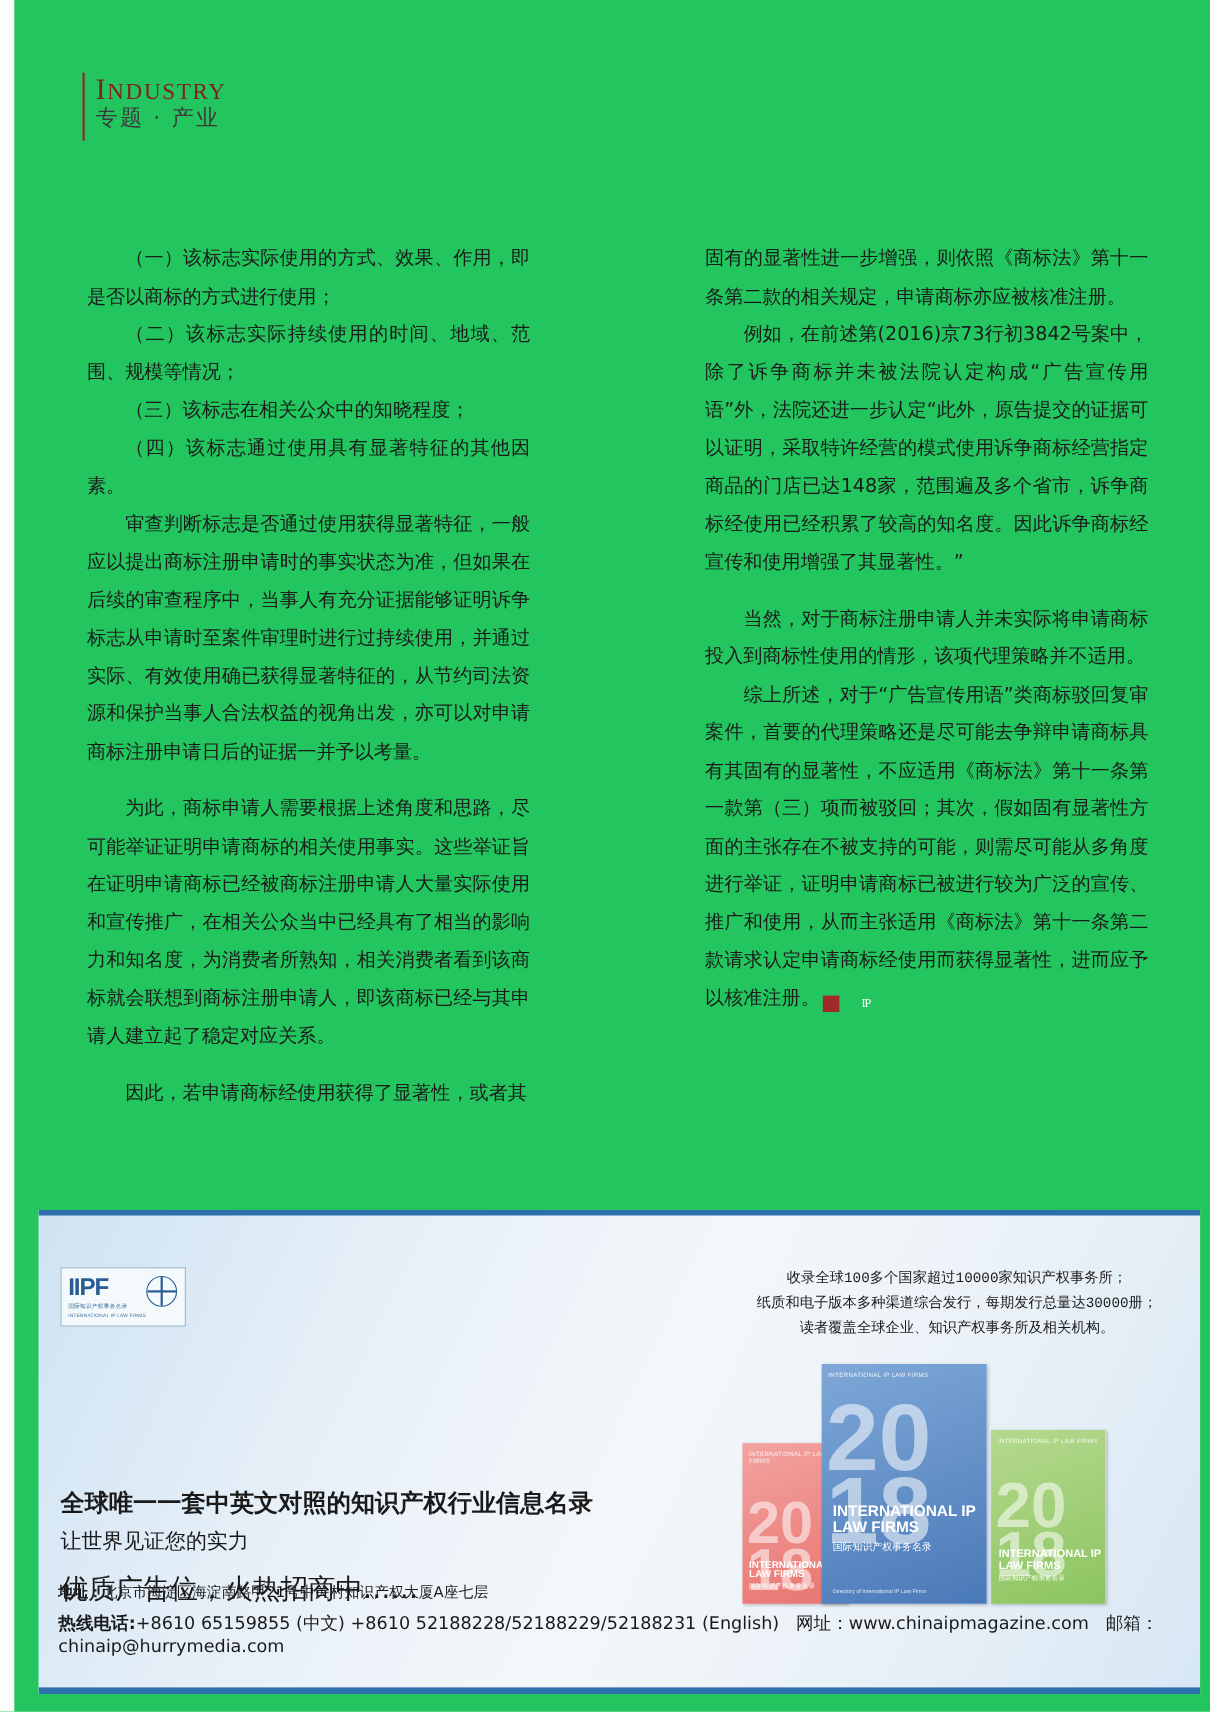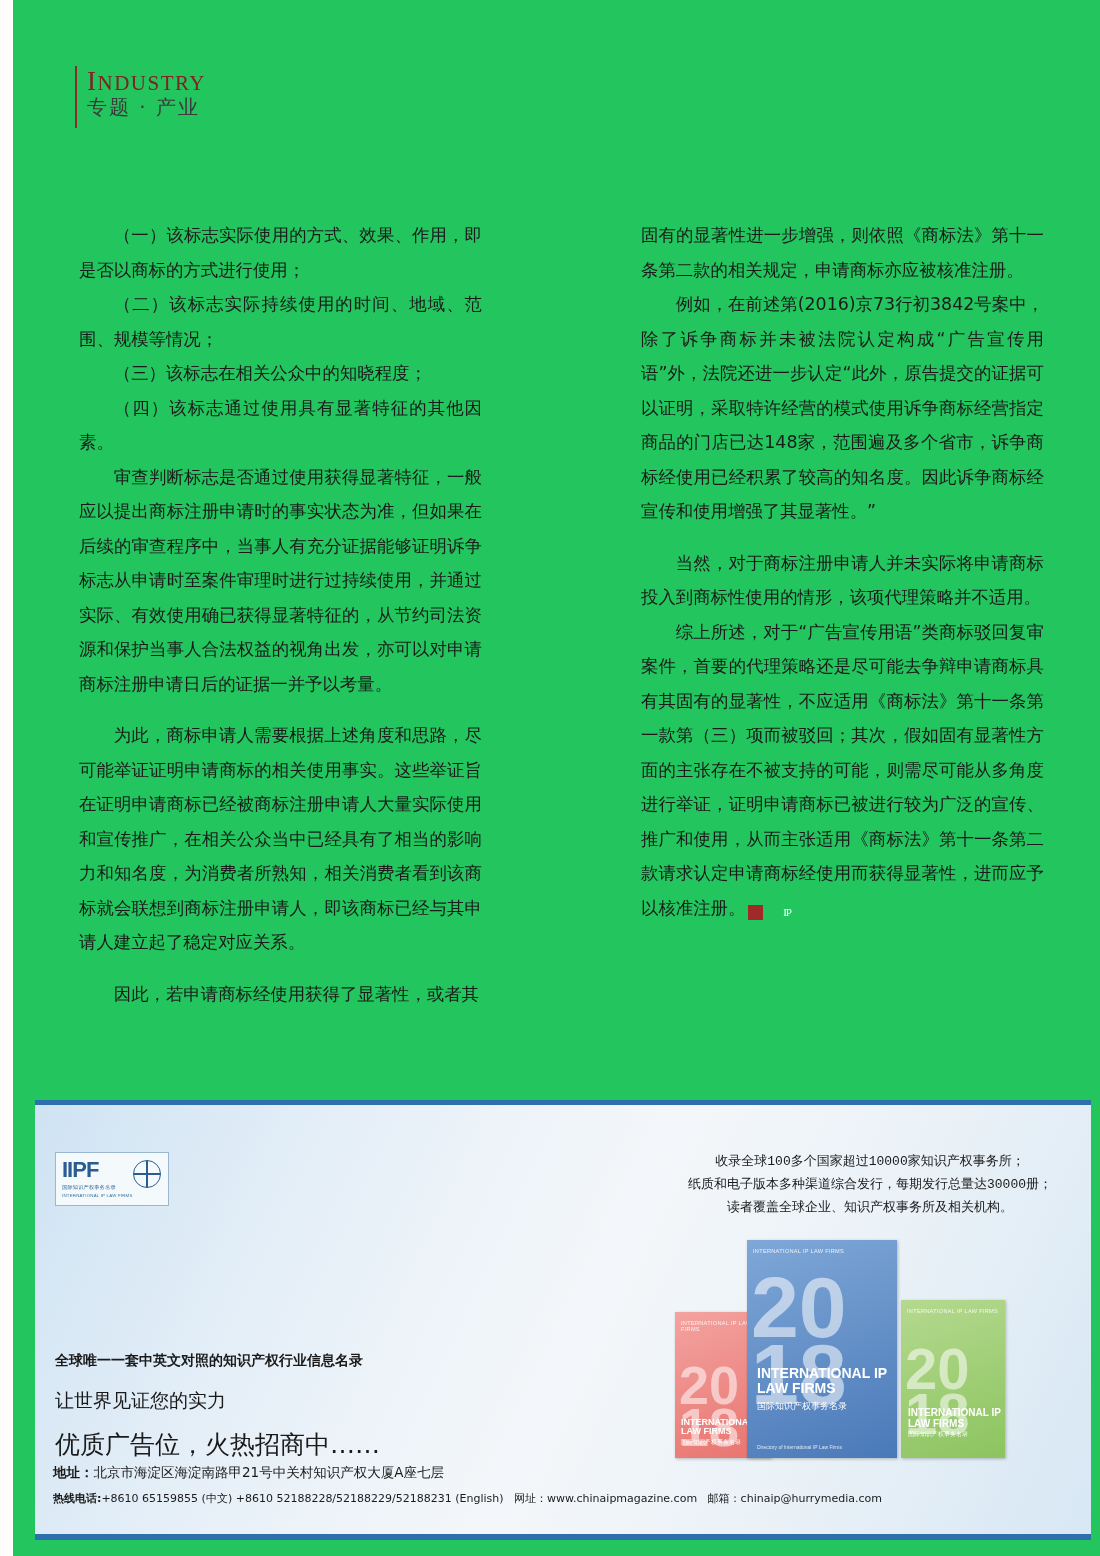--- a/index.html
+++ b/index.html
@@ -187,21 +187,21 @@
     line-height: 58px;
     letter-spacing: -1.2px;
     color: #2e6fad;
   }
   .ad-tagline {
     position: absolute;
     left: 20px;
     top: 252px;
     font-family: "DejaVu Sans", sans-serif;
     font-weight: bold;
-    font-size: 14px;
+    font-size: 22px;
     color: #1a1a1a;
   }
   .ad-line2 {
     position: absolute;
     left: 20px;
     top: 288px;
     font-family: "DejaVu Sans", sans-serif;
     font-size: 19px;
     color: #1a1a1a;
   }
@@ -306,21 +306,21 @@
     position: absolute;
     left: 18px;
     right: 18px;
     bottom: 34px;
     font-family: "DejaVu Sans", sans-serif;
     font-size: 13.5px;
     color: #1a1a1a;
   }
   .ad-contact .row2 {
     margin-top: 9px;
-    font-size: 11px;
+    font-size: 16px;
   }
   .ad-contact b { font-weight: bold; }
   .ad-divider {
     position: absolute;
     left: 0; right: 0; bottom: 0;
     height: 6px;
     background: #2e6fad;
   }
 </style>
 </head>

